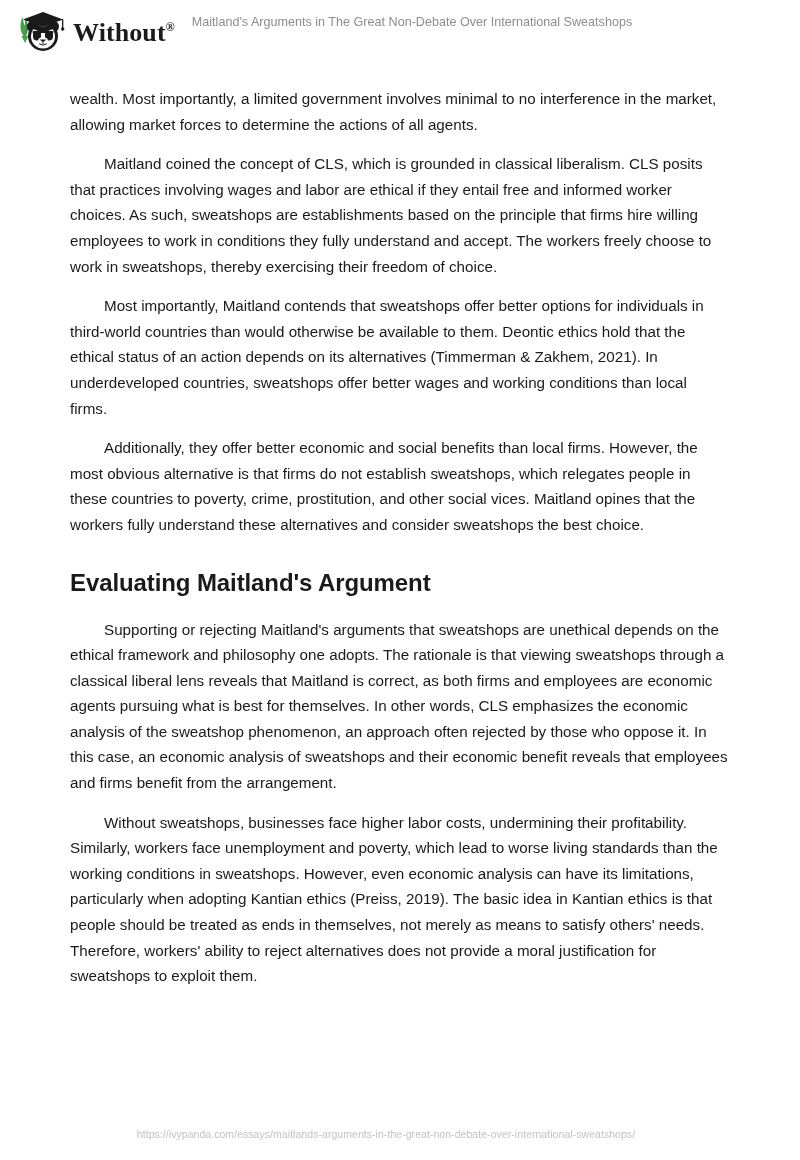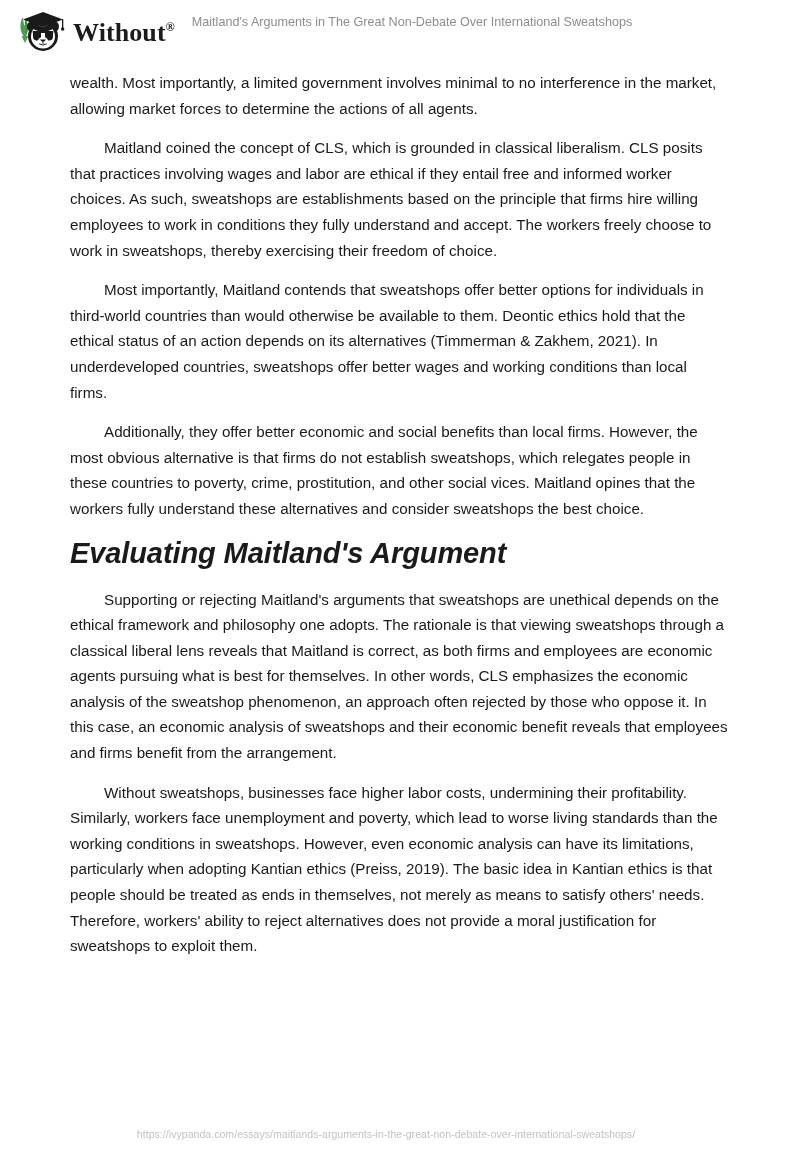--- a/index.html
+++ b/index.html
@@ -97,31 +97,31 @@
     font-size: 15.2px;
     line-height: 25.6px;
     color: #1a1a1a;
     text-align: left;
     text-indent: 34px;
     font-family: "Liberation Sans", sans-serif;
   }
 
   .para.no-indent {
     text-indent: 0;
+    margin-top: 16px;
   }
 
   .section-heading {
-    margin: 16px 0 19px 0;
-    font-size: 29px;
+    margin: 30px 0 19px 0;
+    font-size: 24px;
     line-height: 30px;
     font-weight: bold;
     color: #1a1a1a;
     letter-spacing: -0.1px;
     font-family: "Liberation Sans", sans-serif;
-    font-style: italic;
   }
 
   
   .page-footer {
     position: absolute;
     left: 0;
     bottom: 18px;
     width: 716px;
     text-align: center;
   }

